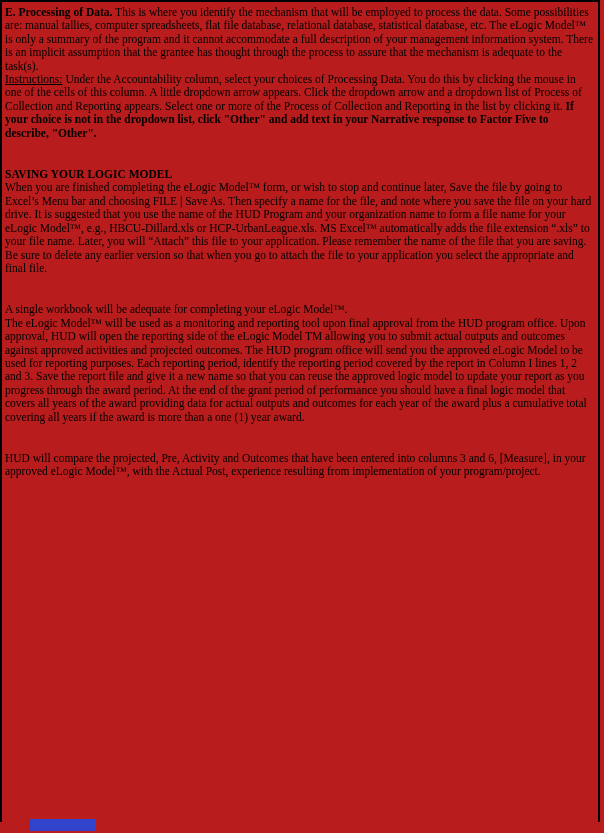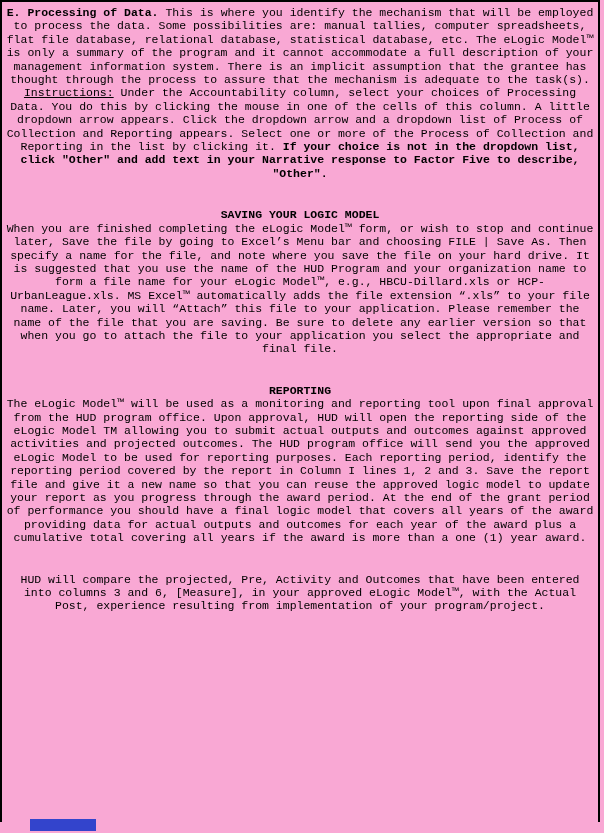--- a/index.html
+++ b/index.html
@@ -7,26 +7,25 @@
     padding: 0;
     background: #ffffff;
     width: 604px;
     height: 833px;
     overflow: hidden;
   }
   .page {
     position: relative;
     width: 604px;
     height: 833px;
-    background: #f9a8d4;
-    font-family: Liberation Mono, monospace;
+    background: #b91c1c;
+    font-family: Liberation Serif, serif;
     font-size: 11.5px;
     line-height: 13.4px;
     color: #000000;
-    text-align: center;
   }
   .doc {
     position: absolute;
     left: 0;
     top: 0;
     width: 600px;
     height: 822px;
     border-top: 2px solid #000000;
     border-left: 2px solid #000000;
     border-right: 2px solid #000000;
@@ -69,22 +68,22 @@
       <span class="b">E.  Processing of Data.</span><span> This is where you identify the mechanism that will be employed to process the data.  Some possibilities are: manual tallies, computer spreadsheets, flat file database, relational database, statistical database, etc.   The eLogic Model™ is only a summary of the program and it cannot accommodate a full description of your management information system. There is an implicit assumption that the grantee has thought through the process to assure that the mechanism is adequate to the task(s).</span>
     </p>
 
     <p>
       <span class="u">Instructions:</span><span> Under the Accountability column, select your choices of Processing Data.  You do this by clicking the mouse in one of the cells of this column.  A little dropdown arrow appears.   Click the dropdown arrow and a dropdown list of Process of Collection and Reporting appears.  Select one or more of the Process of Collection and Reporting in the list by clicking it. </span><span class="b">If your choice is not in the dropdown list, click "Other" and add text in your Narrative response to Factor Five to describe, "Other".</span>
     </p>
 
     <p class="head sep">SAVING YOUR LOGIC MODEL</p>
     <p>When you are finished completing the eLogic Model™ form, or wish to stop and continue later, Save the file by going to Excel’s Menu bar and choosing FILE | Save As.  Then specify a name for the file, and note where you save the file on your hard drive.  It is suggested that you use the name of the HUD Program and your organization name to form a file name for your eLogic Model™,  e.g., HBCU-Dillard.xls or HCP-UrbanLeague.xls. MS Excel™ automatically adds the file extension “.xls” to your file name.  Later, you will “Attach” this file to your application. Please remember the name of the file that you are saving.  Be sure to delete any earlier version so that when you go to attach the file to your application you select the appropriate and final file.</p>
 
+    <p class="sep">A single workbook will be adequate for completing your eLogic Model™.</p>
 
-    <p class="head sep">REPORTING</p>
     <p>The eLogic Model™ will be used as a monitoring and reporting tool upon final approval from the HUD program office. Upon approval, HUD will open the reporting side of the eLogic Model TM allowing you to submit actual outputs and outcomes against approved activities and projected outcomes. The HUD program office will send you the approved eLogic Model to be used for reporting purposes. Each reporting period, identify the reporting period covered by the report in Column I lines 1, 2 and 3. Save the report file and give it a new name so that you can reuse the approved logic model to update your report as you progress through the award period. At the end of the grant period of performance you should have a final logic model that covers all years of the award providing data for actual outputs and outcomes for each year of the award plus a cumulative total covering all years if the award is more than a one (1) year award.</p>
 
 
     <p class="sep">HUD will compare the projected, Pre, Activity and Outcomes that have been entered into columns 3 and 6, [Measure], in your approved eLogic Model™, with the Actual Post, experience resulting from implementation of your program/project.</p>
 
   </div>
 
   <div class="blue-tab"></div>
 </div>
 

